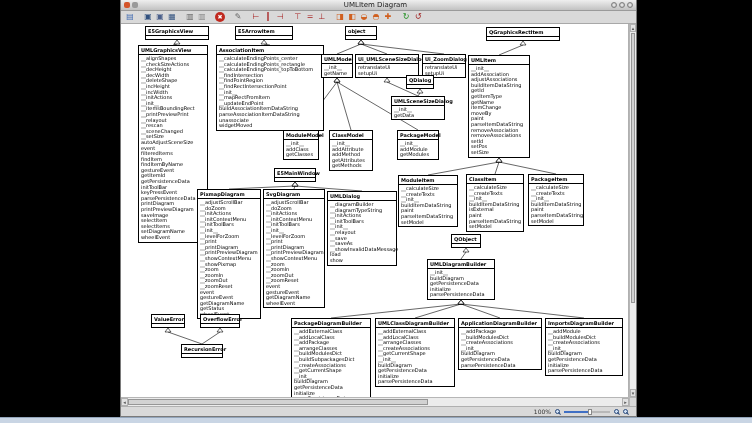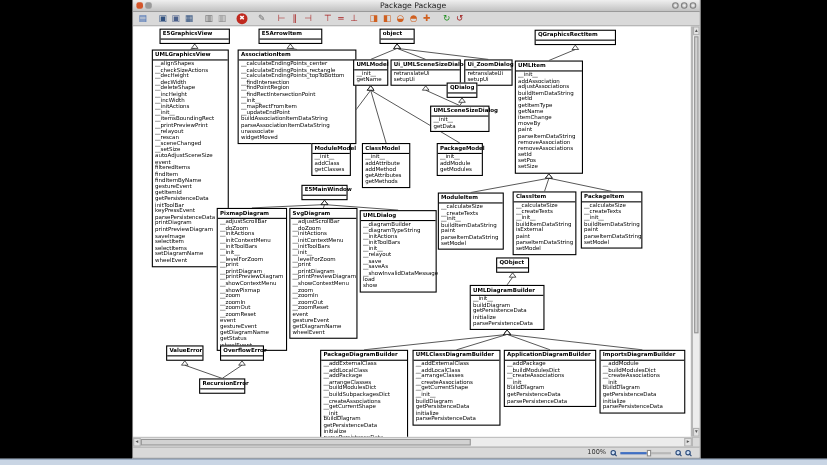--- a/index.html
+++ b/index.html
@@ -70,21 +70,21 @@
     border-top:1px solid #93a5bb;}
 </style>
 </head>
 <body>
 
 <div class="window">
 
   <div class="titlebar">
     <div class="tmini app"></div>
     <div class="tmini pin"></div>
-    <div class="title-text">Package Package</div>
+    <div class="title-text">UMLItem Diagram</div>
     <div class="winbtns">
       <div class="winbtn"></div>
       <div class="winbtn"></div>
       <div class="winbtn"></div>
     </div>
   </div>
 
   <div class="toolbar">
       <span class="tbi" style="color: rgb(58, 102, 176);">▤</span>
       <span class="tbi gap" style="color: rgb(49, 81, 127);">▣</span>

